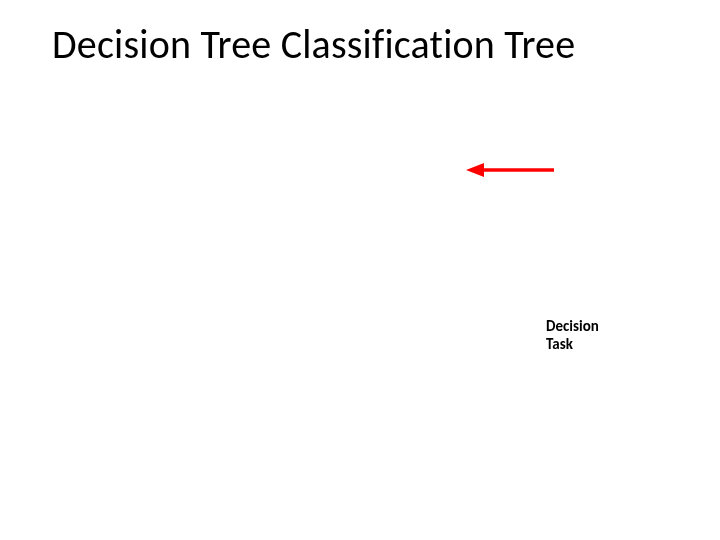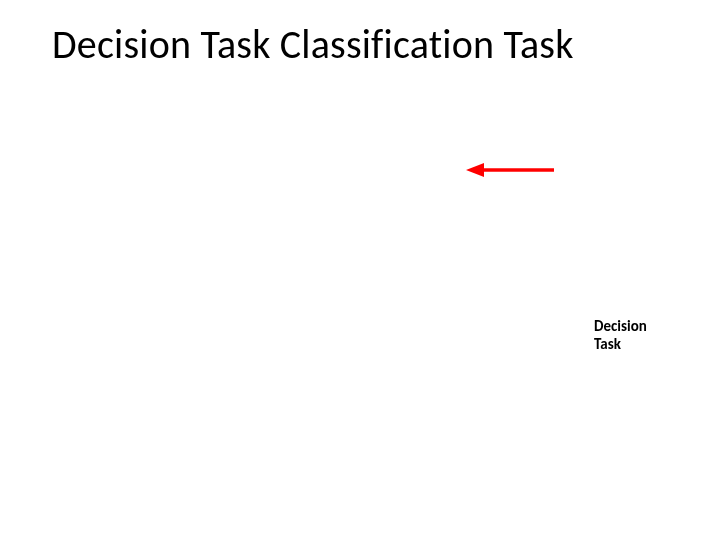--- a/index.html
+++ b/index.html
@@ -33,27 +33,26 @@
       display: block;
     }
     .label-box {
       position: absolute;
       top: 317px;
       left: 546px;
       font-size: 15px;
       font-weight: 700;
       color: #000000;
       line-height: 1.2;
-      margin-left: 48px;
     }
   </style>
 </head>
 <body>
 
-<div class="slide-title">Decision Task Classification Task</div>
+<div class="slide-title">Decision Tree Classification Tree</div>
 
 <div class="arrow-container">
   <svg viewBox="0 0 88 18">
     <line x1="88" y1="9" x2="14" y2="9" stroke="#ff0000" stroke-width="3.5"></line>
     <polygon points="0,9 18,2 18,16" fill="#ff0000"></polygon>
   </svg>
 </div>
 
 <div class="label-box">
   <div>Decision</div>

